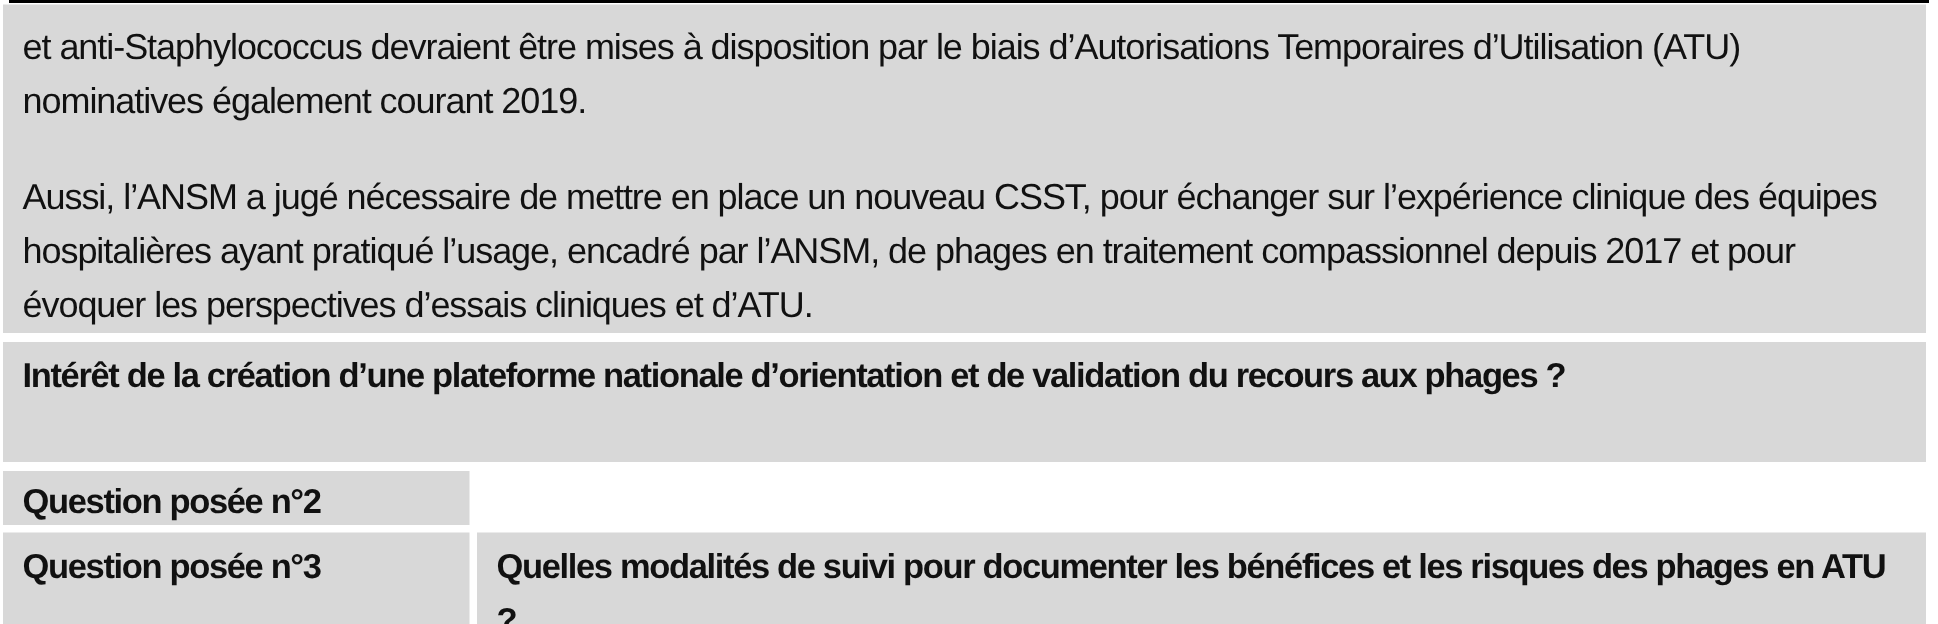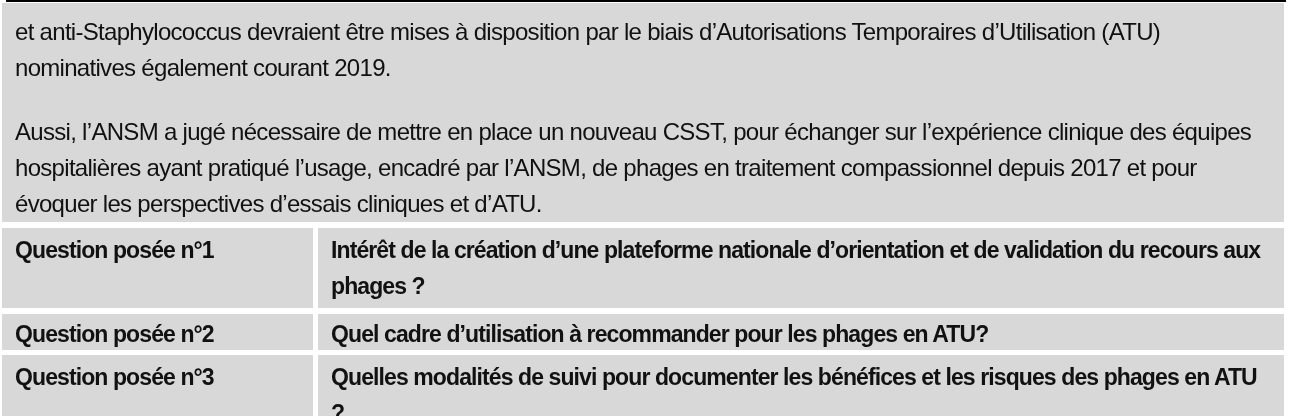--- a/index.html
+++ b/index.html
@@ -91,27 +91,25 @@
   <div class="doc">
 
     <div class="cell intro-cell">
       <p>et anti-Staphylococcus devraient être mises à disposition par le biais d’Autorisations Temporaires d’Utilisation (ATU) nominatives également courant 2019.</p>
       <p>Aussi, l’ANSM a jugé nécessaire de mettre en place un nouveau CSST, pour échanger sur l’expérience clinique des équipes hospitalières ayant pratiqué l’usage, encadré par l’ANSM, de phages en traitement compassionnel depuis 2017 et pour évoquer les perspectives d’essais cliniques et d’ATU.</p>
     </div>
 
     <div class="qtable">
 
       <div class="trow row-1">
-        <div class="cell label-cell">Question posée n°1</div>
         <div class="cell q-cell">Intérêt de la création d’une plateforme nationale d’orientation et de validation du recours aux phages ?</div>
       </div>
 
       <div class="trow row-2">
         <div class="cell label-cell">Question posée n°2</div>
-        <div class="cell q-cell">Quel cadre d’utilisation à recommander pour les phages en ATU?</div>
       </div>
 
       <div class="trow row-3">
         <div class="cell label-cell">Question posée n°3</div>
         <div class="cell q-cell">Quelles modalités de suivi pour documenter les bénéfices et les risques des phages en ATU ?</div>
       </div>
 
     </div>
 
   </div>

